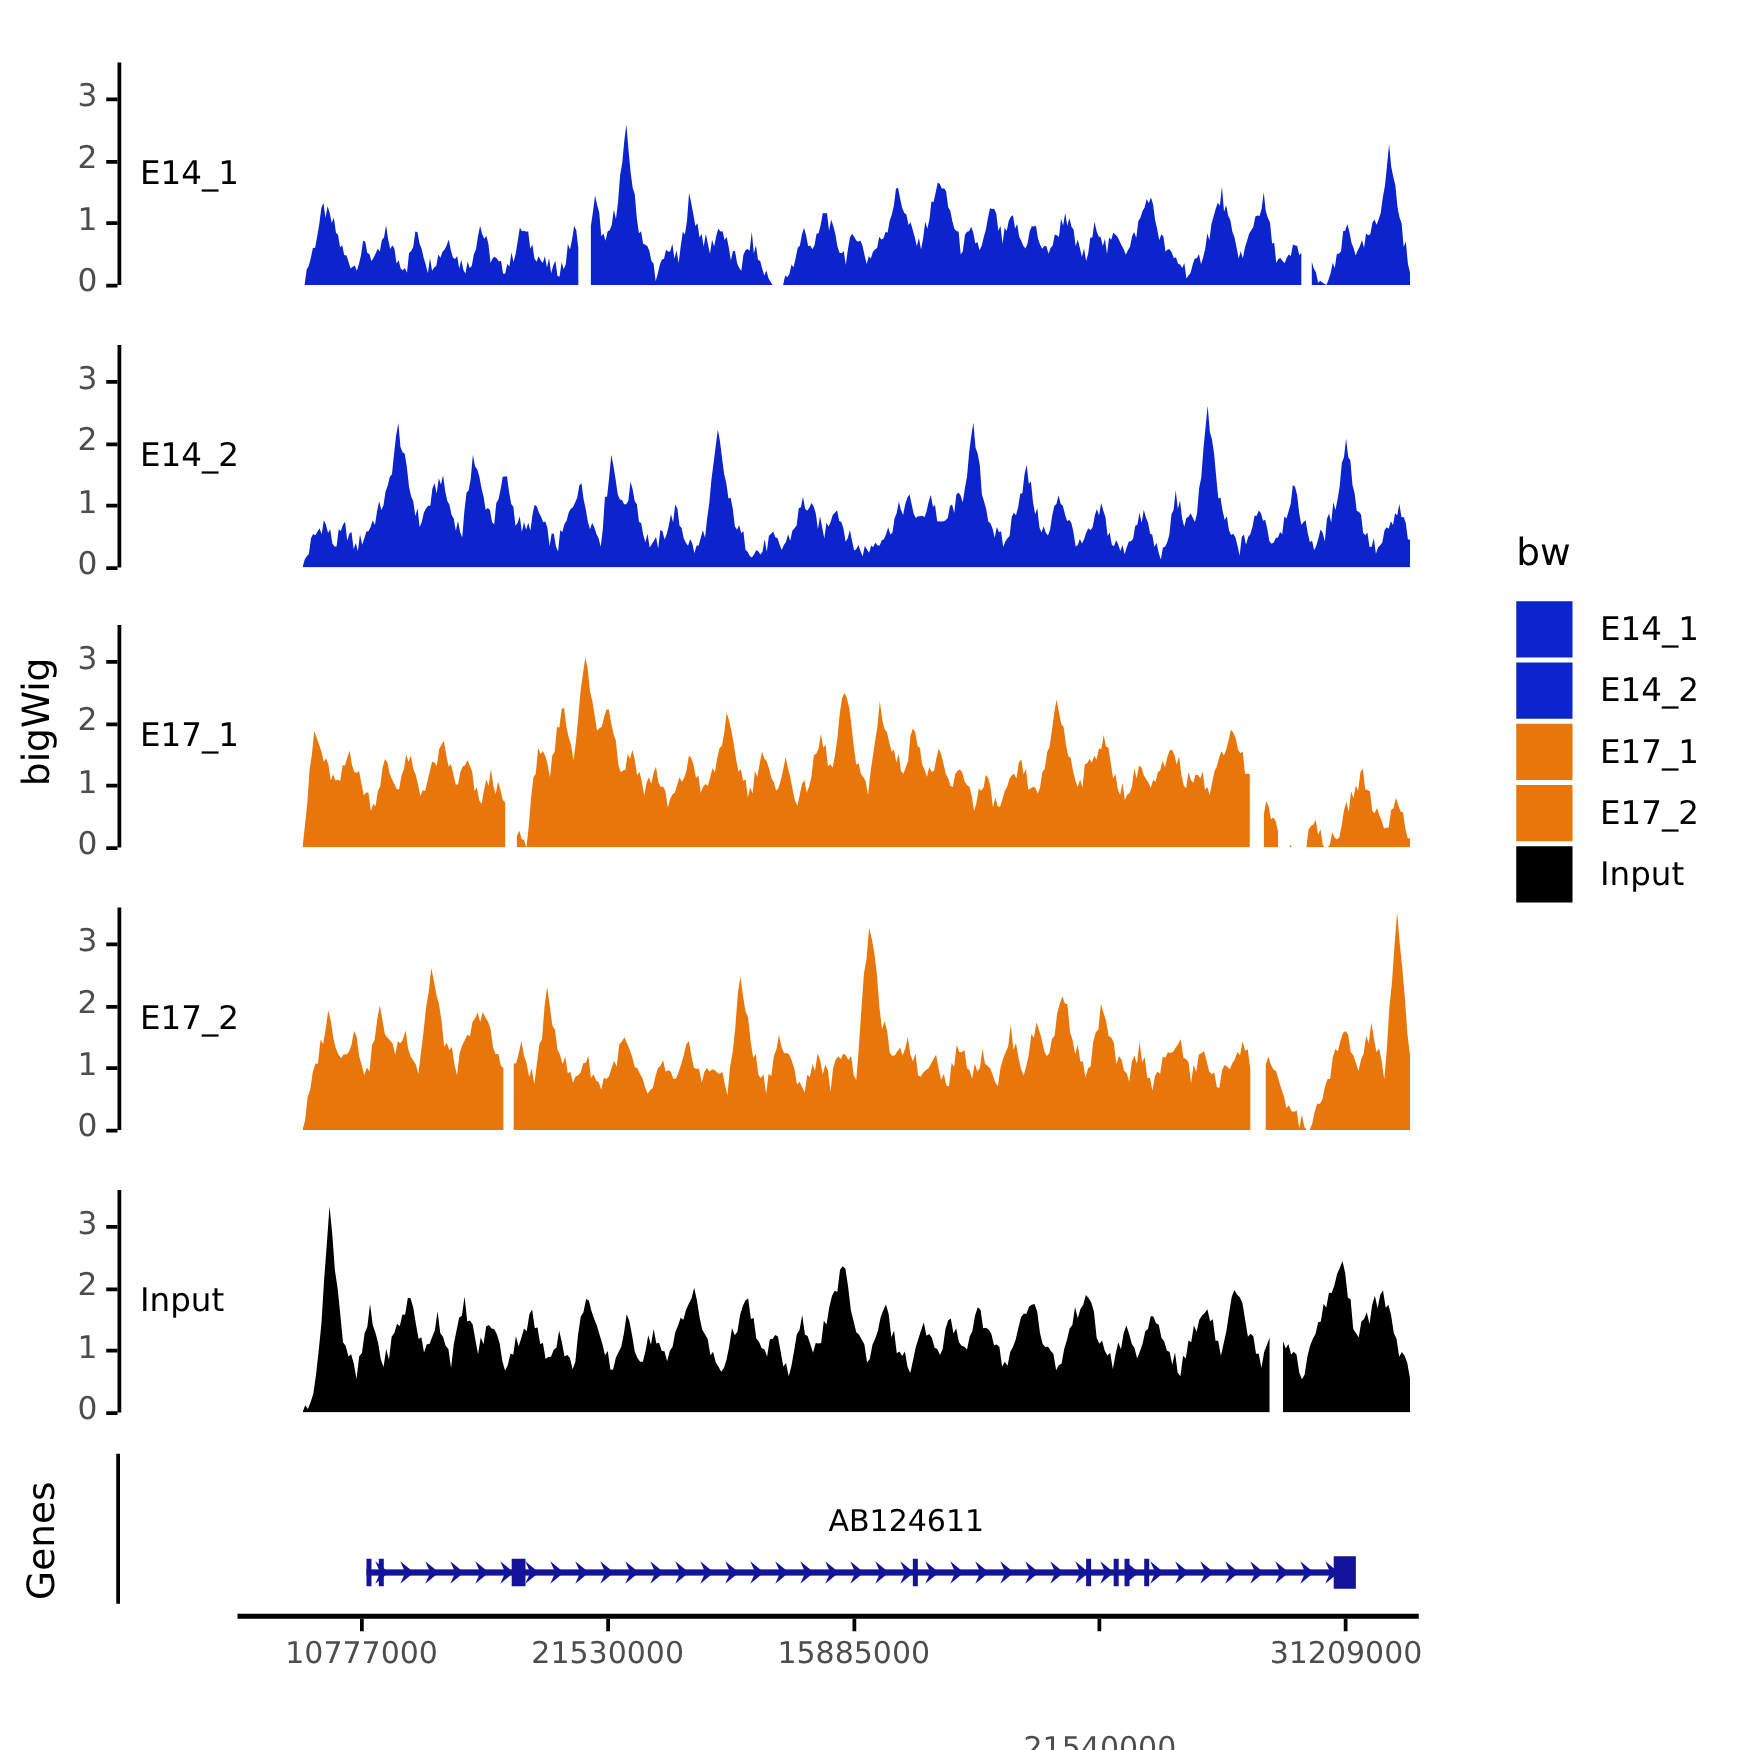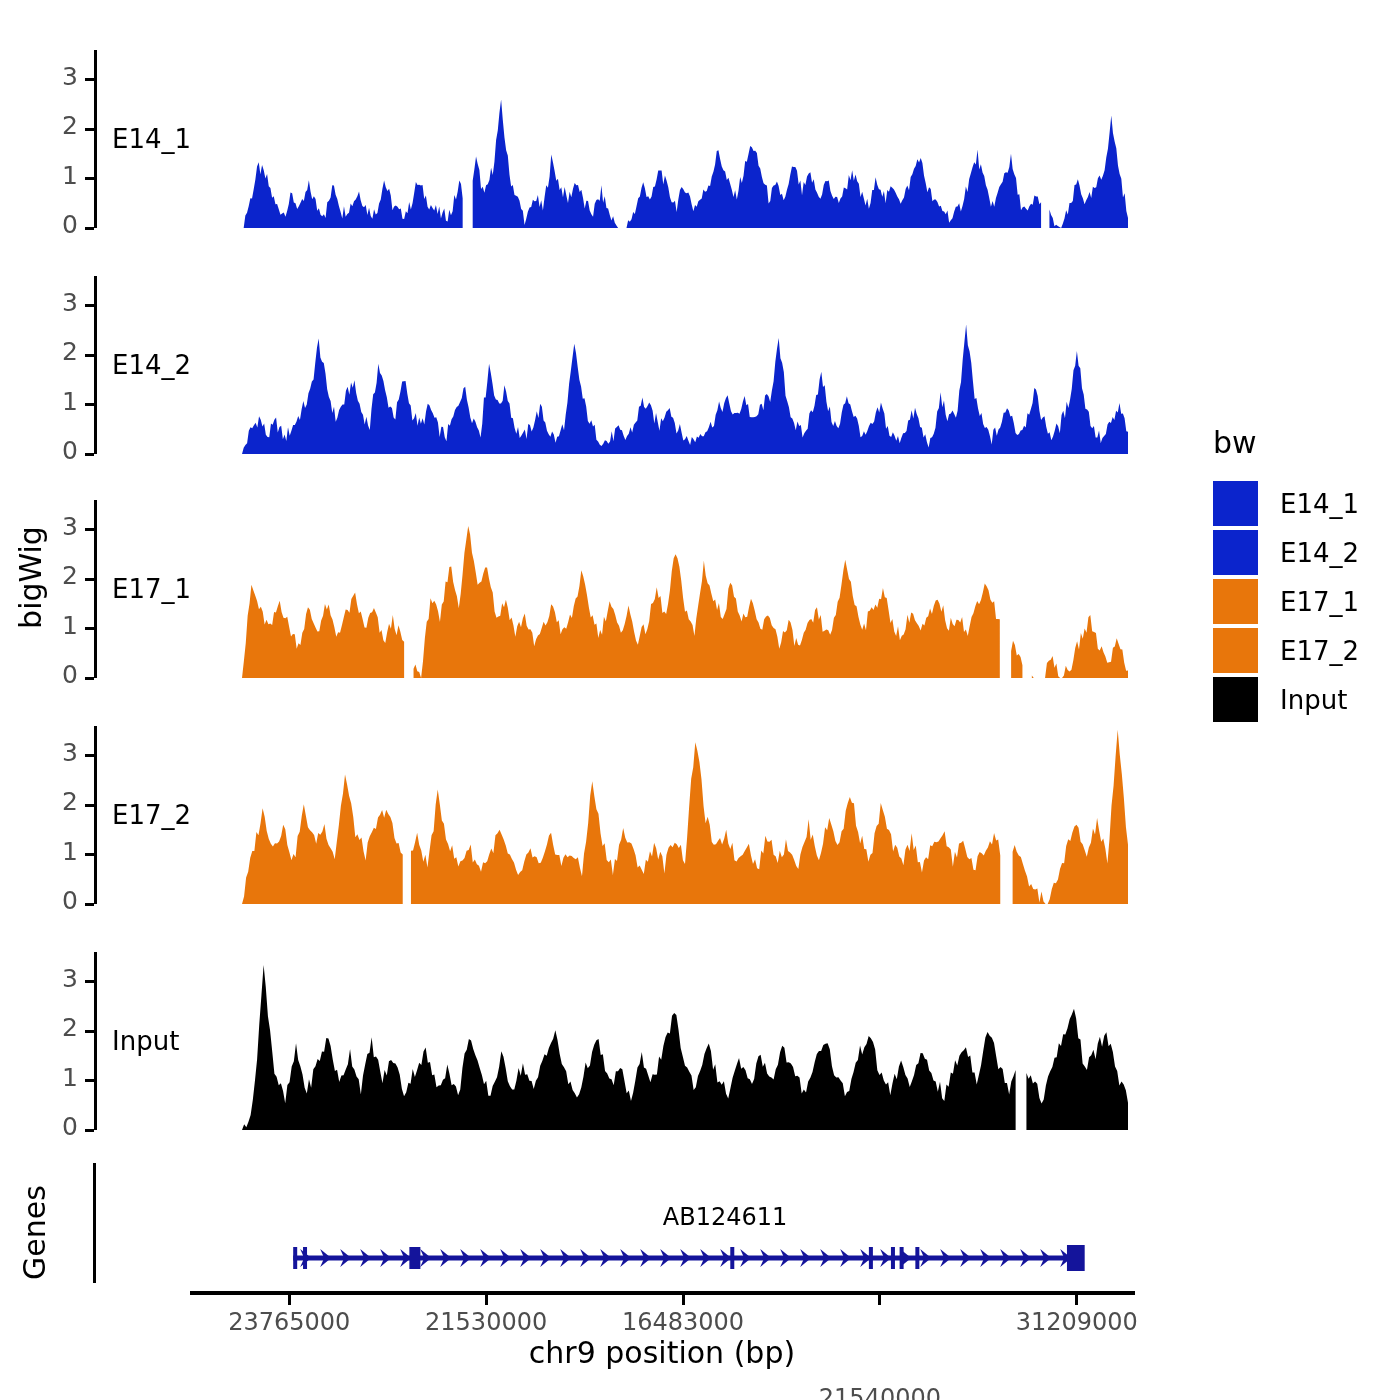--- a/index.html
+++ b/index.html
@@ -215,28 +215,27 @@
 
   <div id="x-axis-line" class="axisline" style="left:190px;top:1291px;width:945px;height:4px;"></div>
   <div id="xticks">
       <div class="tickmark" style="left: 287.753px; top: 1295px; width: 3px; height: 10px;"></div>
       <div class="tickmark" style="left: 484.642px; top: 1295px; width: 3px; height: 10px;"></div>
       <div class="tickmark" style="left: 681.531px; top: 1295px; width: 3px; height: 10px;"></div>
       <div class="tickmark" style="left: 878.42px; top: 1295px; width: 3px; height: 10px;"></div>
       <div class="tickmark" style="left: 1075.31px; top: 1295px; width: 3px; height: 10px;"></div>
     </div>
   <div id="xticklabels">
-      <div class="xticklab" style="left: 194.253px; top: 1308px; width: 190px;">23765000</div>
+      <div class="xticklab" style="left: 194.253px; top: 1308px; width: 190px;">10777000</div>
       <div class="xticklab" style="left: 391.142px; top: 1308px; width: 190px;">21530000</div>
-      <div class="xticklab" style="left: 588.031px; top: 1308px; width: 190px;">16483000</div>
+      <div class="xticklab" style="left: 588.031px; top: 1308px; width: 190px;">15885000</div>
       <div class="xticklab" style="left: 784.92px; top: 1384px; width: 190px;">21540000</div>
       <div class="xticklab" style="left: 981.809px; top: 1308px; width: 190px;">31209000</div>
     </div>
 
-  <div class="xaxis-title" style="left:362px;top:1335px;width:600px;">chr9 position (bp)</div>
 
   <div class="legend" style="left:1213px;top:425px;width:180px;height:260px;">
     <div class="legend-title" style="left:0;top:0;">bw</div>
     <div id="legend-rows">
         <div class="legend-row" style="left: 0px; top: 56px;">
           <span class="legend-key" style="background: rgb(11, 36, 204);"></span>
           <span class="legend-label">E14_1</span>
         </div>
         <div class="legend-row" style="left: 0px; top: 105px;">
           <span class="legend-key" style="background: rgb(11, 36, 204);"></span>

